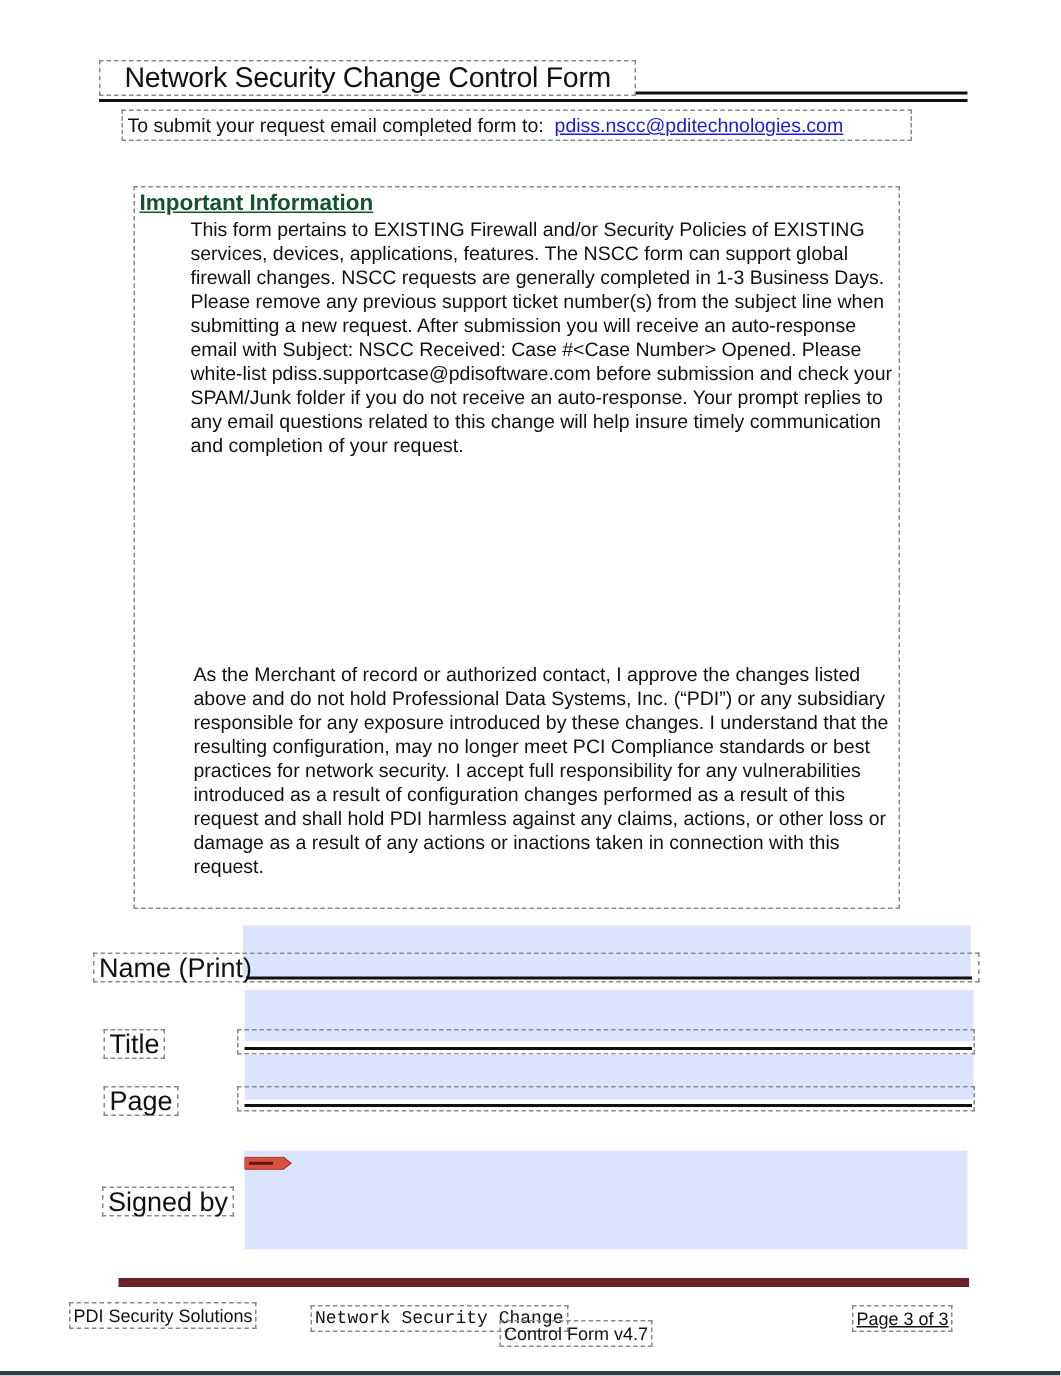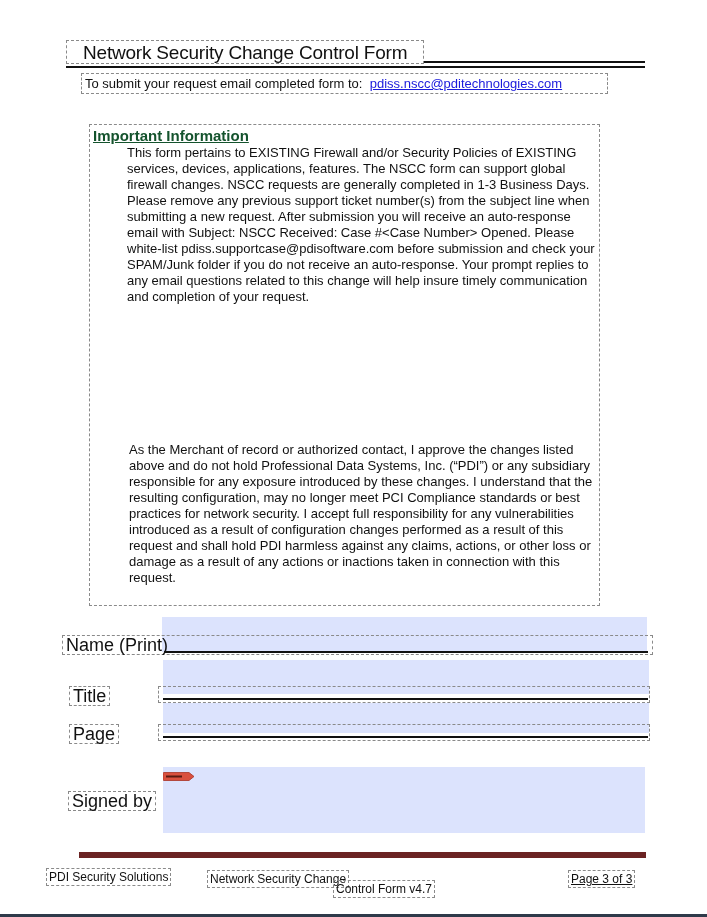--- a/index.html
+++ b/index.html
@@ -67,17 +67,17 @@
 <div id="sig-tag" class="abs">
   <svg width="32" height="9" viewBox="0 0 32 9">
     <path d="M1 0.5 H26 L31 4.5 L26 8.5 H1 Q0 8.5 0 7.5 V1.5 Q0 0.5 1 0.5 Z" fill="#d9503f" stroke="#a83326" stroke-width="0.8"></path>
     <rect x="3" y="3.5" width="16" height="2" fill="#5a1a12"></rect>
   </svg>
 </div>
 <div class="abs dot label" style="left:68px;top:791px;height:20px;">Signed by</div>
 
 <div id="footer-bar" class="abs"></div>
 <div class="abs dot foot" style="left:46px;top:868px;text-align:right;">PDI Security Solutions</div>
-<div class="abs dot foot" style="left:207px;top:870px;">Network Security Change</div>
+<div class="abs dot foot" style="left:207px;top:870px;font-family:Liberation Mono, monospace;">Network Security Change</div>
 <div class="abs dot foot" style="left:333px;top:880px;">Control Form v4.7</div>
 <div class="abs dot foot" style="left:568px;top:870px;text-decoration:underline;">Page 3 of 3</div>
 
 <div id="bottom-edge" class="abs"></div>
 
 </body></html>

